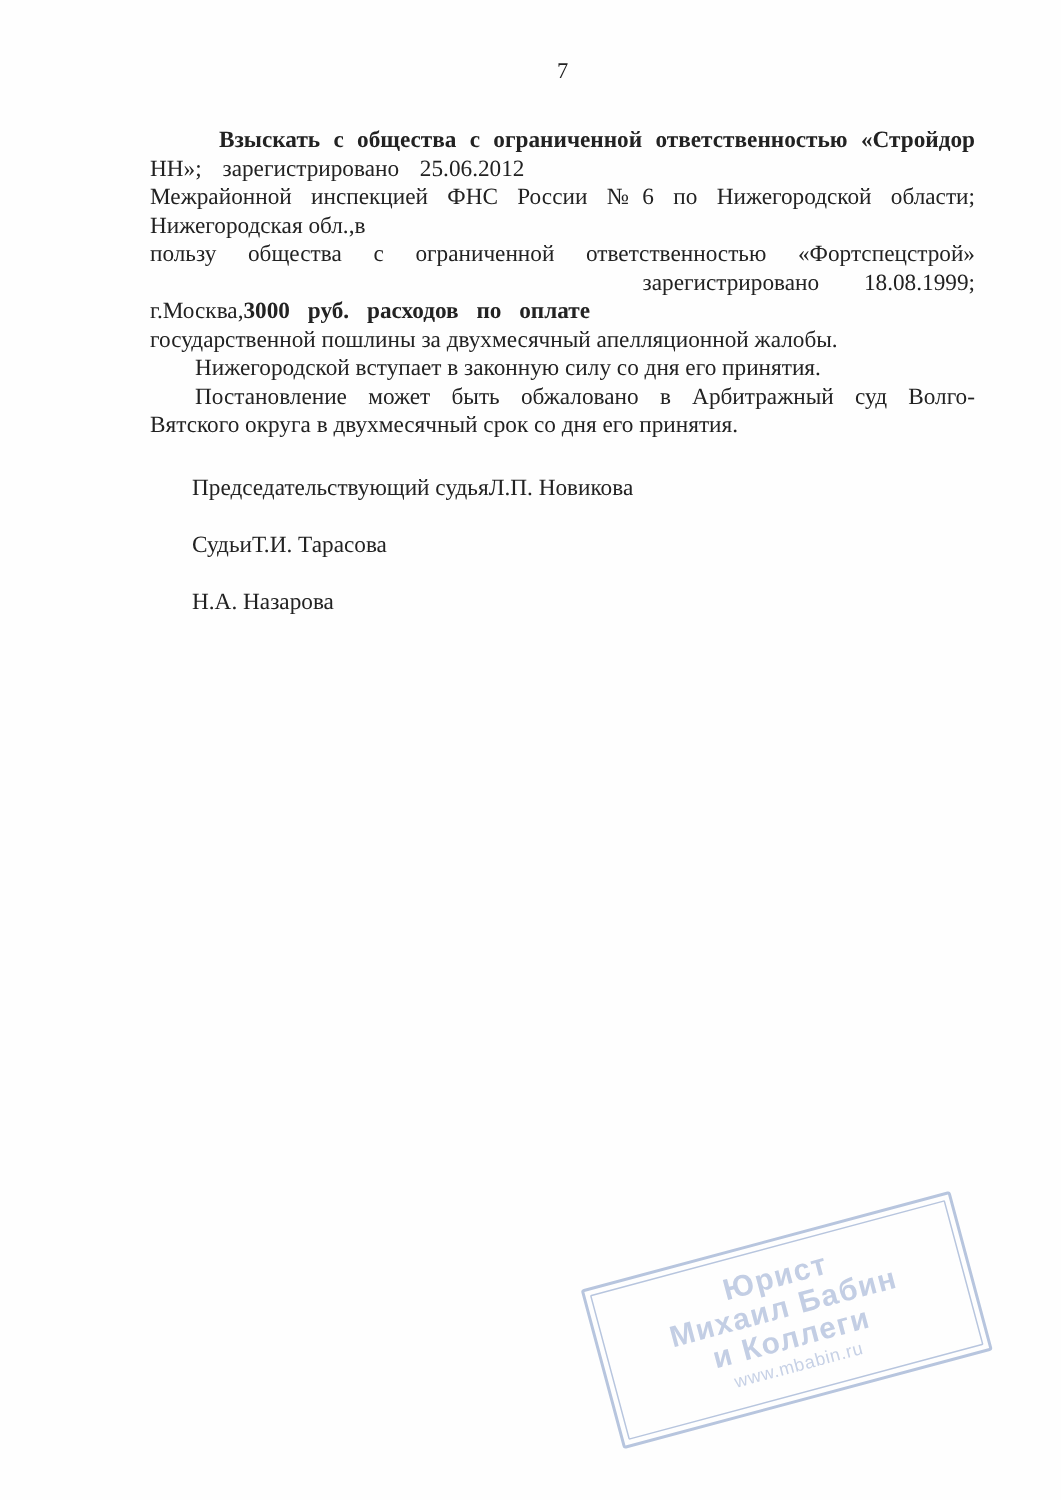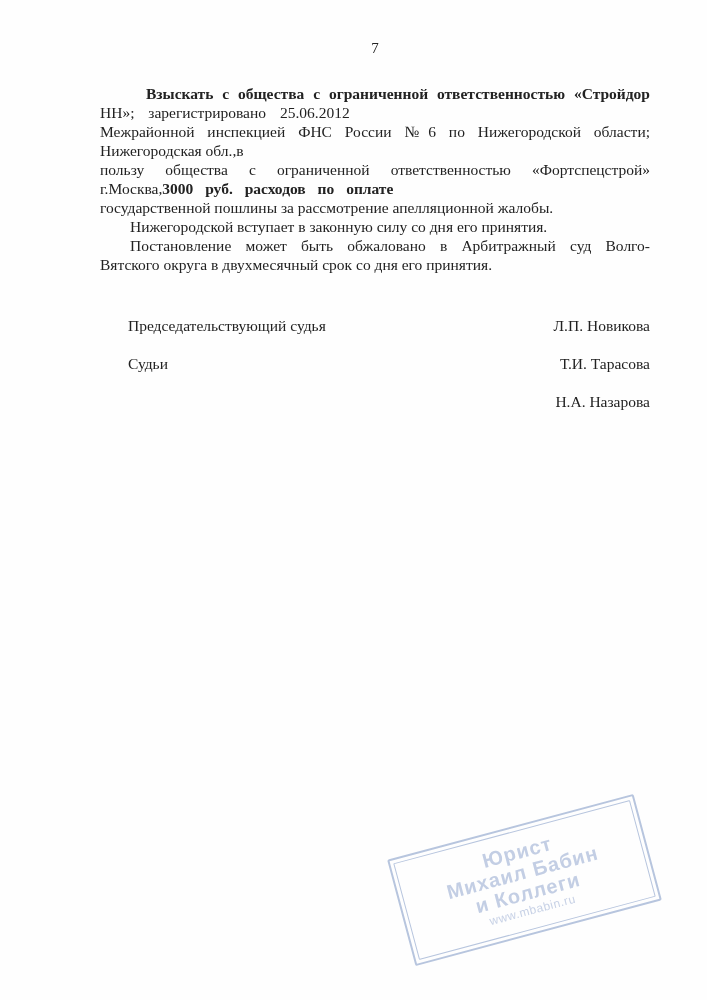--- a/index.html
+++ b/index.html
@@ -30,21 +30,21 @@
   .rightline{text-align:right;}
   .ind1{text-indent:46px;font-weight:bold;}
   .ind2{text-indent:30px;}
   .ws10{word-spacing:10px;}
   .ws8{word-spacing:8px;font-weight:bold;}
   .ws26{word-spacing:26px;}
   .signatures{
     position:absolute;left:100px;top:316px;width:550px;
     font-size:15.5px;line-height:19px;
   }
-  .sig-row{display:flex;justify-content:space-between;margin-bottom:19px;}
+  .sig-row{display:flex;margin-bottom:19px;}
   .sig-role{padding-left:28px;}
   .stamp{
     position:absolute;left:397px;top:825px;width:251px;height:106px;
     transform:rotate(-15deg);
     border:2px solid var(--stamp-border);
     border-radius:2px;
     background:transparent;
   }
   .stamp-inner{
     position:absolute;inset:3px;
@@ -69,25 +69,26 @@
   <div class="flexline">
     <span>НН»</span>
     <span class="ws10">; зарегистрировано 25.06.2012</span>
   </div>
   <div class="just">Межрайонной инспекцией ФНС России №6 по Нижегородской области;</div>
   <div class="flexline">
     <span>Нижегородская обл.,</span>
     <span>в</span>
   </div>
   <div class="just">пользу общества с ограниченной ответственностью «Фортспецстрой»</div>
+  <div class="rightline ws26">зарегистрировано 18.08.1999;</div>
   <div class="flexline">
     <span>г.Москва,</span>
     <span class="ws8">3000 руб. расходов по оплате</span>
   </div>
-  <div>государственной пошлины за рассмотрение апелляционной жалобы.</div>
+  <div>государственной пошлины за двухмесячный апелляционной жалобы.</div>
   <div class="ind2">Нижегородской вступает в законную силу со дня его принятия.</div>
   <div class="just ind2">Постановление может быть обжаловано в Арбитражный суд Волго-</div>
   <div>Вятского округа в двухмесячный срок со дня его принятия.</div>
 </div>
 
 <div class="signatures">
   <div class="sig-row">
     <span class="sig-role">Председательствующий судья</span>
     <span>Л.П. Новикова</span>
   </div>

